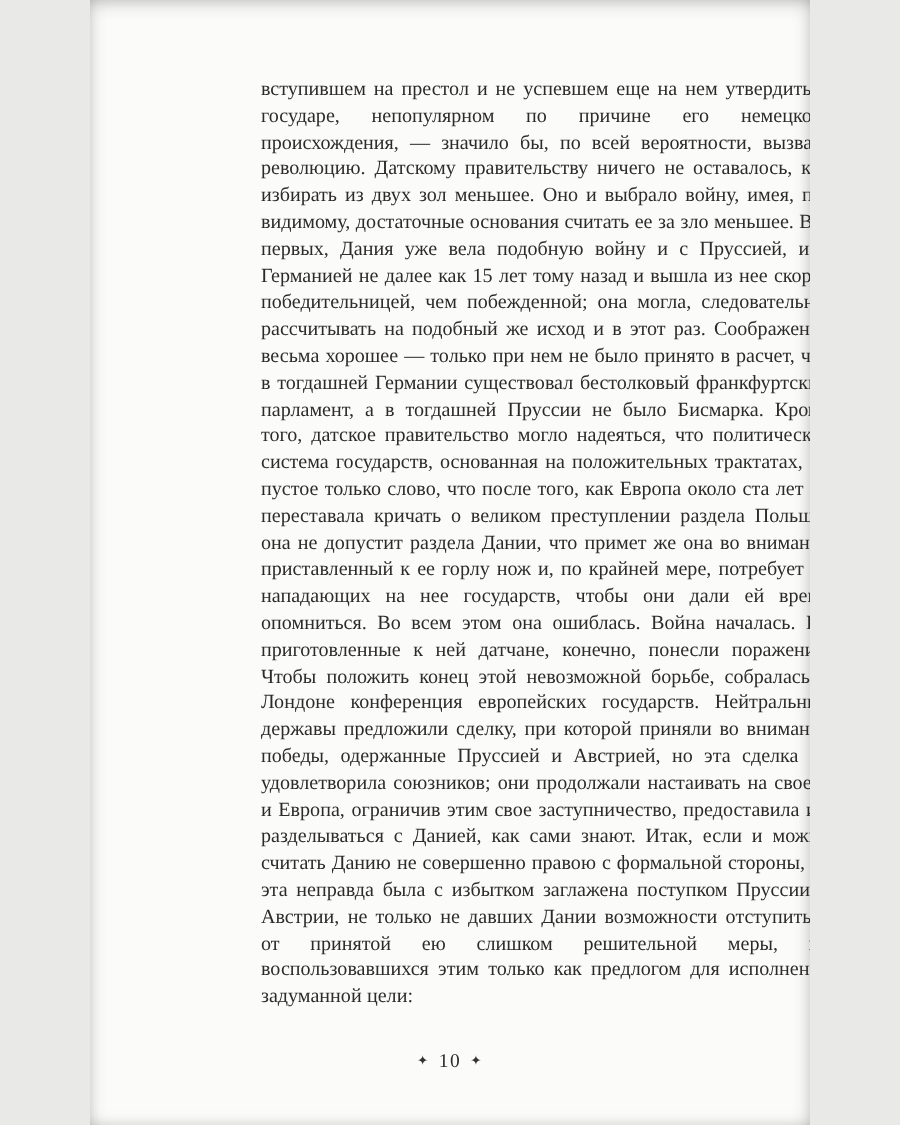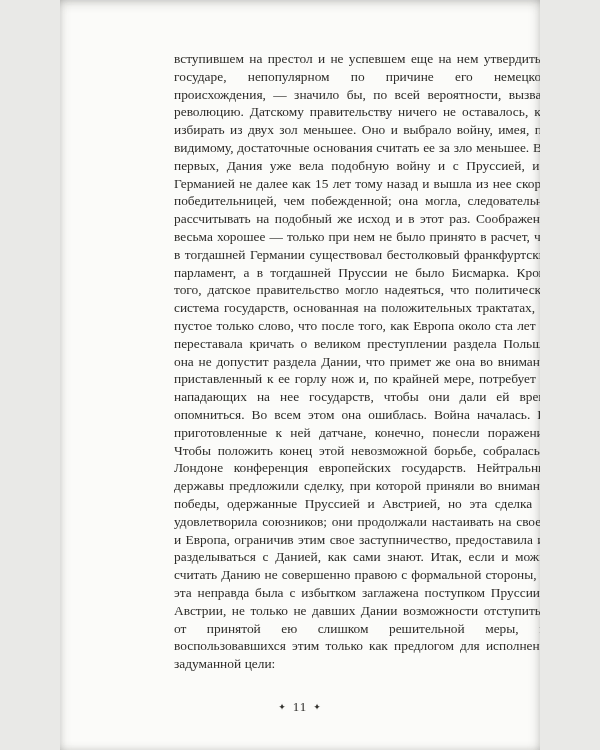--- a/index.html
+++ b/index.html
@@ -53,15 +53,15 @@
   }
   .ornament.left { margin-right: 6px; }
   .ornament.right { margin-left: 6px; }
 </style>
 </head>
 <body>
 
 <div class="scan">
   <div class="text-block">вступившем на престол и не успевшем еще на нем утвердиться государе, непопулярном по причине его немецкого происхождения, — значило бы, по всей вероятности, вызвать революцию. Датскому правительству ничего не оставалось, как избирать из двух зол меньшее. Оно и выбрало войну, имея, по-видимому, достаточные основания считать ее за зло меньшее. Во-первых, Дания уже вела подобную войну и с Пруссией, и с Германией не далее как 15 лет тому назад и вышла из нее скорее победительницей, чем побежденной; она могла, следовательно, рассчитывать на подобный же исход и в этот раз. Соображение весьма хорошее — только при нем не было принято в расчет, что в тогдашней Германии существовал бестолковый франкфуртский парламент, а в тогдашней Пруссии не было Бисмарка. Кроме того, датское правительство могло надеяться, что политическая система государств, основанная на положительных трактатах, не пустое только слово, что после того, как Европа около ста лет не переставала кричать о великом преступлении раздела Польши, она не допустит раздела Дании, что примет же она во внимание приставленный к ее горлу нож и, по крайней мере, потребует от нападающих на нее государств, чтобы они дали ей время опомниться. Во всем этом она ошиблась. Война началась. Не приготовленные к ней датчане, конечно, понесли поражение. Чтобы положить конец этой невозможной борьбе, собралась в Лондоне конференция европейских государств. Нейтральные державы предложили сделку, при которой приняли во внимание победы, одержанные Пруссией и Австрией, но эта сделка не удовлетворила союзников; они продолжали настаивать на своем, и Европа, ограничив этим свое заступничество, предоставила им разделываться с Данией, как сами знают. Итак, если и можно считать Данию не совершенно правою с формальной стороны, то эта неправда была с избытком заглажена поступком Пруссии и Австрии, не только не давших Дании возможности отступиться от принятой ею слишком решительной меры, но воспользовавшихся этим только как предлогом для исполнения задуманной цели:</div>
   <div class="page-footer">
-    <span class="ornament left">✦</span><span>11</span><span class="ornament right">✦</span>
+    <span class="ornament left">✦</span><span>10</span><span class="ornament right">✦</span>
   </div>
 </div>
 
 </body></html>

